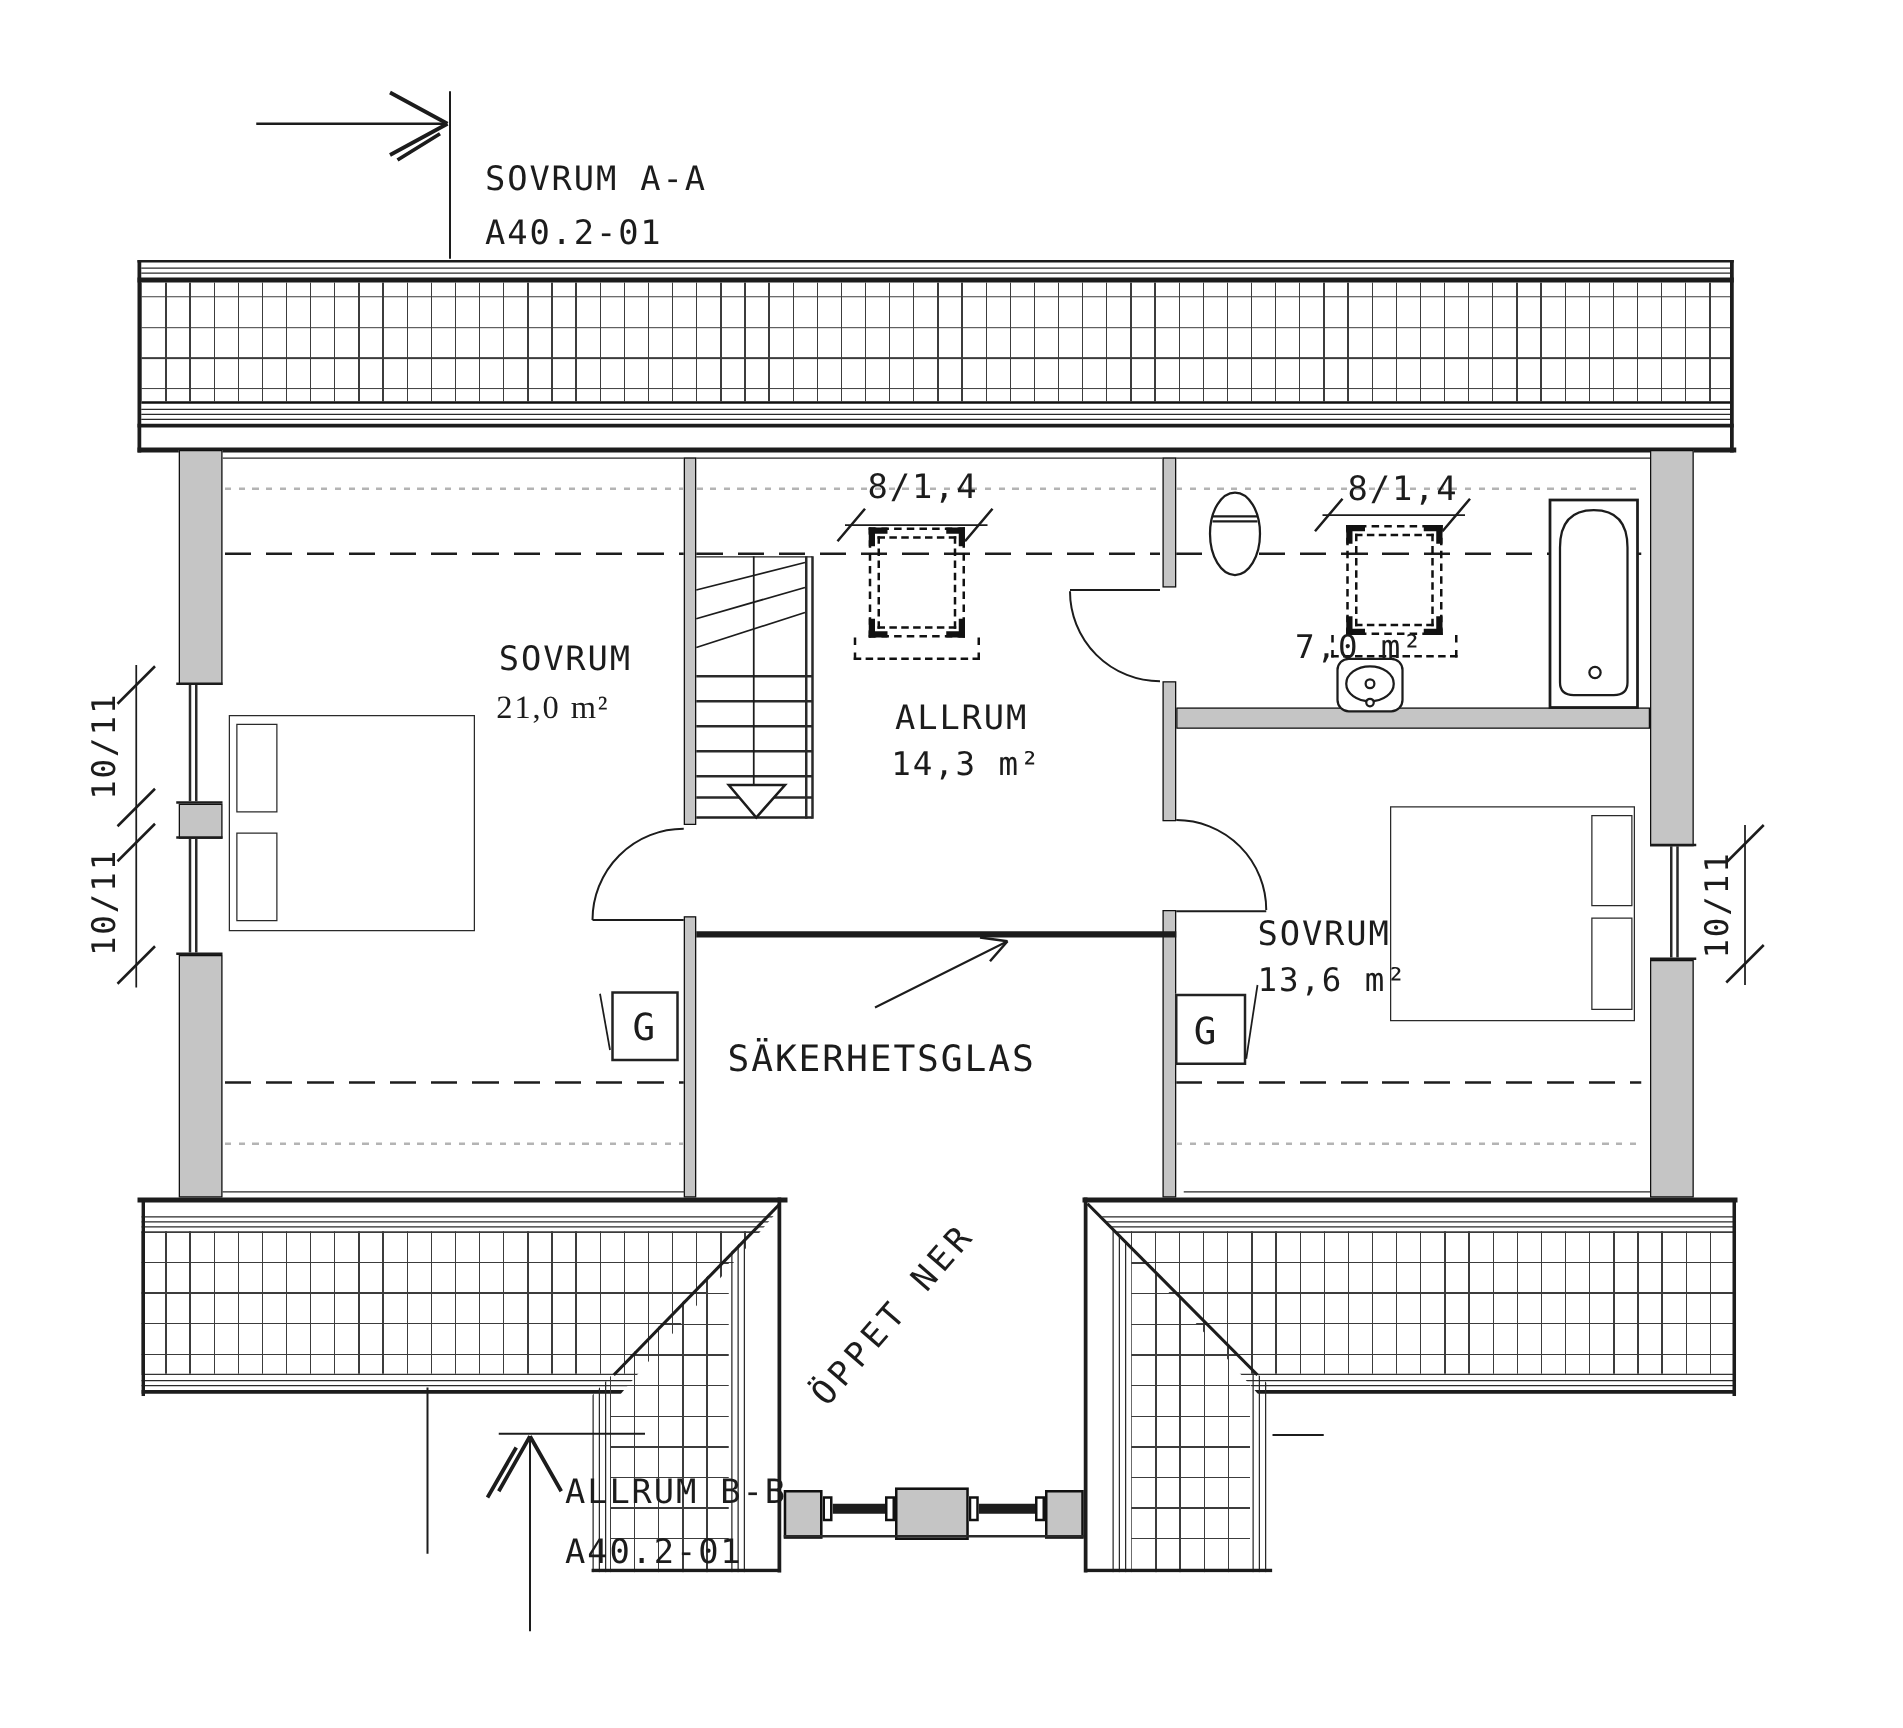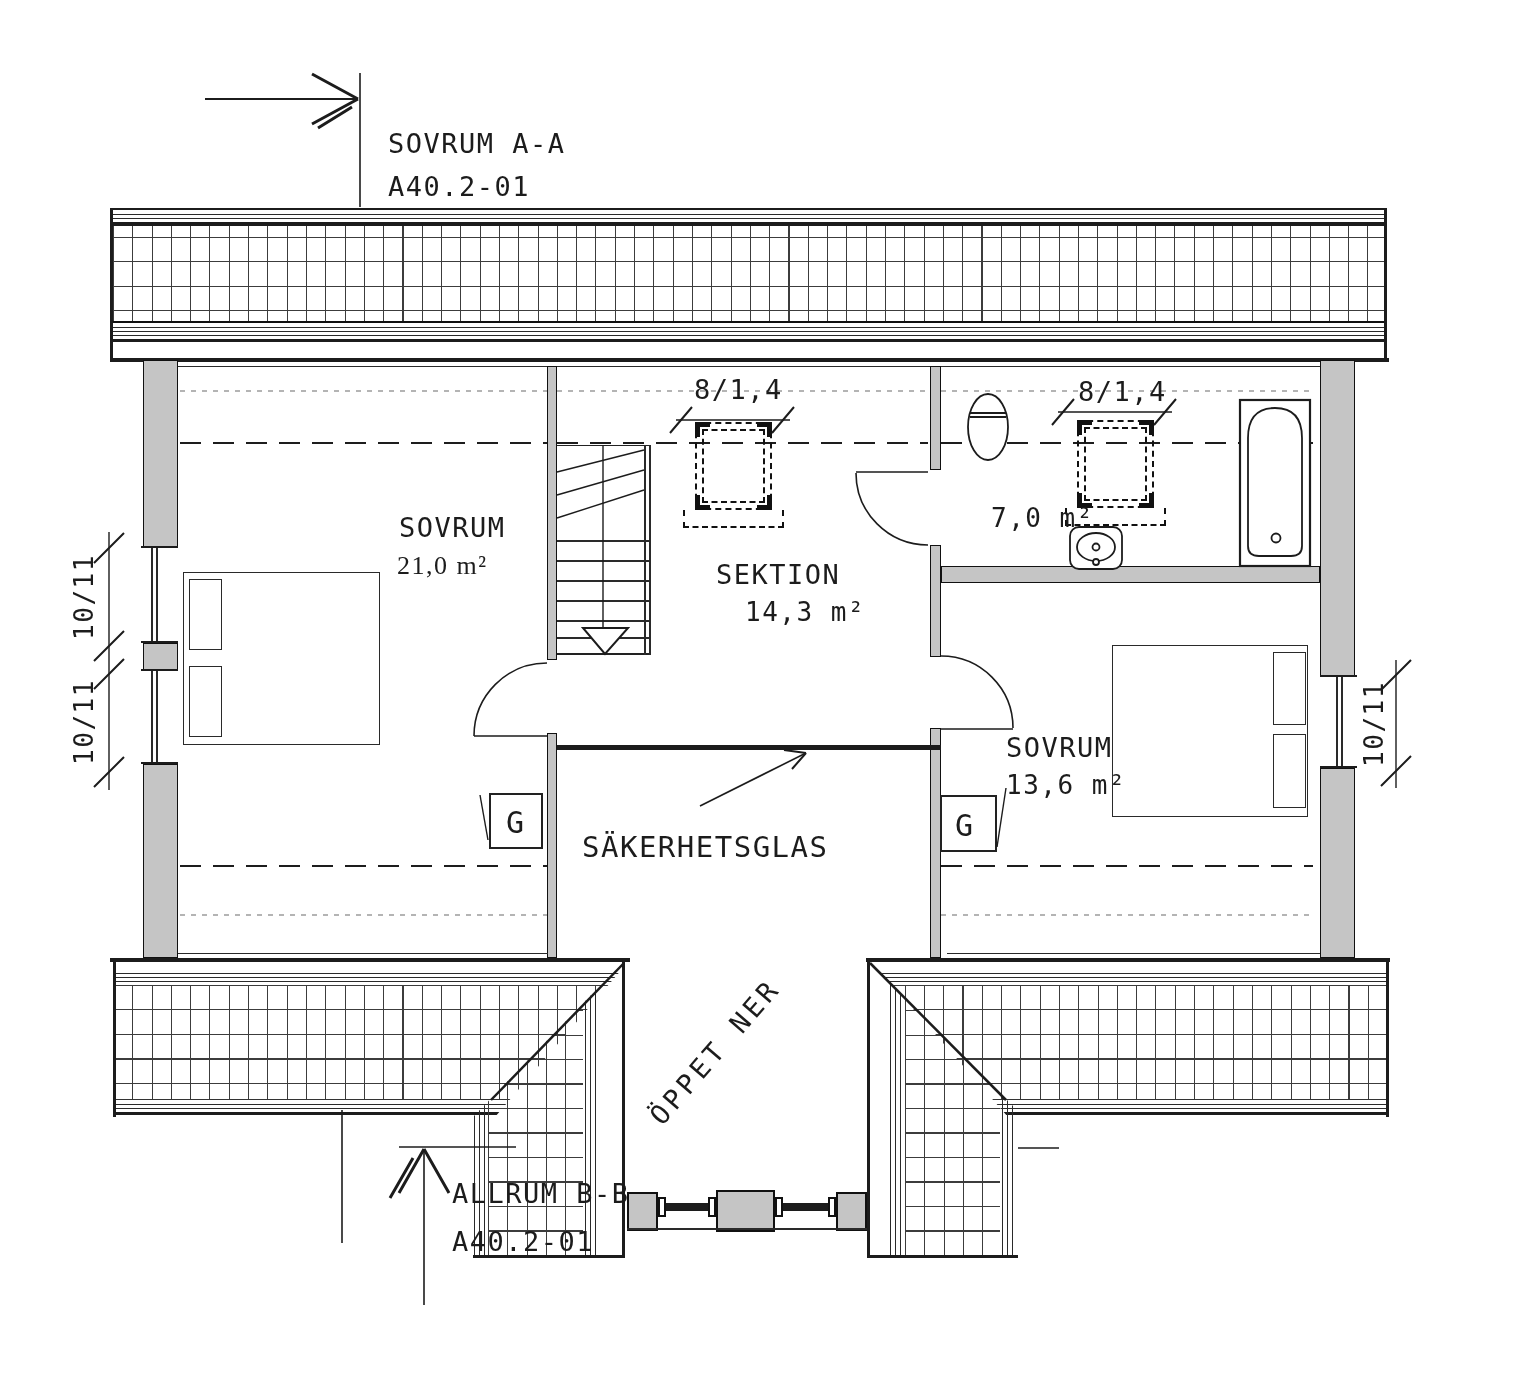--- a/index.html
+++ b/index.html
@@ -241,24 +241,24 @@
       </g>
     </g>
   </svg>
 
   <div class="lbl" style="left:388px;top:128px;">SOVRUM A-A</div>
   <div class="lbl" style="left:388px;top:171px;">A40.2-01</div>
 
   <div class="lbl" style="left:399px;top:512px;">SOVRUM</div>
   <div class="lbl small" style="left:397px;top:551px;font-family:Liberation Serif, serif;">21,0 m²</div>
 
-  <div class="lbl" style="left:716px;top:559px;">SEKTION</div>
-  <div class="lbl small" style="left:745px;top:597px;">14,3 m²</div>
-
-  <div class="lbl small" style="left:991px;top:503px;text-align:right;">7,0 m²</div>
+  <div class="lbl" style="left:716px;top:559px;">ALLRUM</div>
+  <div class="lbl small" style="left:713px;top:597px;">14,3 m²</div>
+
+  <div class="lbl small" style="left:1036px;top:503px;text-align:right;">7,0 m²</div>
 
   <div class="lbl" style="left:1006px;top:732px;">SOVRUM</div>
   <div class="lbl small" style="left:1006px;top:770px;">13,6 m²</div>
 
   <div class="lbl" style="left:694px;top:374px;">8/1,4</div>
   <div class="lbl" style="left:1078px;top:376px;">8/1,4</div>
 
   <div class="lbl small rot90" style="left:84px;top:597px;">10/11</div>
   <div class="lbl small rot90" style="left:84px;top:722px;">10/11</div>
   <div class="lbl small rot90" style="left:1374px;top:724px;">10/11</div>

